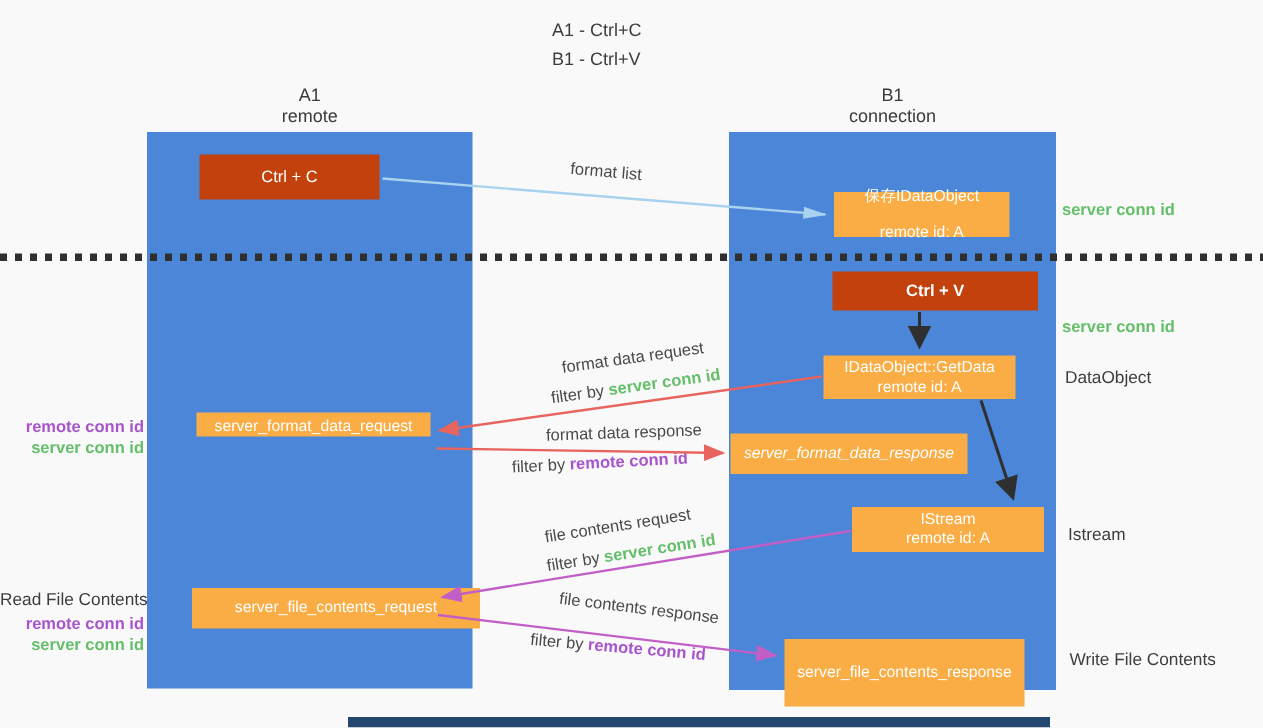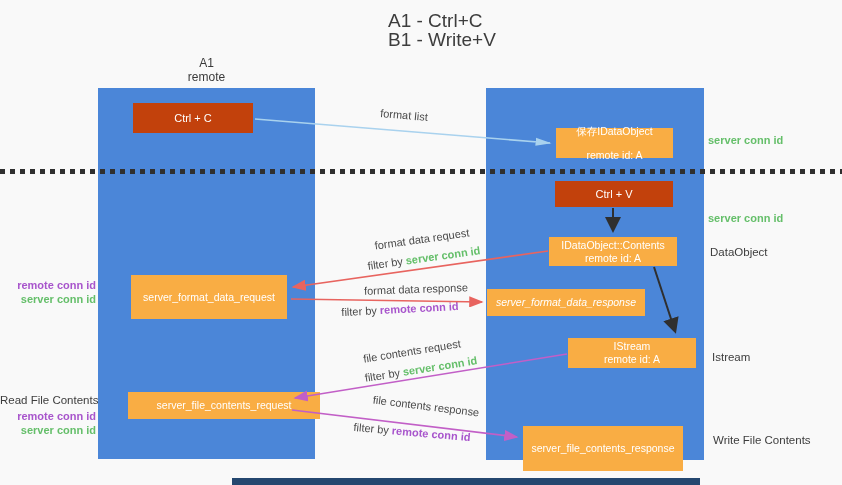--- a/index.html
+++ b/index.html
@@ -10,23 +10,22 @@
   .canvas{
     position:relative;
     width:842px;
     height:485px;
     background:#f9f9f9;
     overflow:hidden;
   }
   .abs{position:absolute;}
   .title{
     left:368px; top:11px;
-    font-size:19px; line-height:19px;
+    font-size:12px; line-height:19px;
     color:#3d3d3d;
-    margin-left:20px;
   }
   .col-header{
     text-align:center;
     font-size:12px; line-height:14px;
     color:#3a3a3a;
   }
   .panel{
     background:#4b86d8;
   }
   .dotted-line{
@@ -77,47 +76,51 @@
 
 <div class="canvas">
 
   <div class="abs panel" style="left:98px;top:88px;width:217px;height:371px;"></div>
   <div class="abs panel" style="left:486px;top:88px;width:218px;height:372px;"></div>
 
   <div class="abs dotted-line"></div>
 
   <div class="abs title">
     <div>A1 - Ctrl+C</div>
-    <div>B1 - Write+V</div>
+    <div>B1 - Ctrl+V</div>
   </div>
 
   <div class="abs col-header" style="left:98px;top:56px;width:217px;">
     <div>A1</div>
     <div>remote</div>
+  </div>
+  <div class="abs col-header" style="left:486px;top:56px;width:218px;">
+    <div>B1</div>
+    <div>connection</div>
   </div>
 
   <div class="abs box green-box" style="left:133px;top:103px;width:120px;height:30px;">
     <div>Ctrl + C</div>
   </div>
 
   <div class="abs box orange-box" style="left:556px;top:128px;width:117px;height:30px;font-size:10.5px;gap:11px;">
     <div>保存IDataObject</div>
     <div>remote id: A</div>
   </div>
 
-  <div class="abs box green-box" style="left:555px;top:181px;width:118px;height:26px;">
+  <div class="abs box green-box" style="left:555px;top:181px;width:137px;height:26px;font-weight:bold;">
     <div>Ctrl + V</div>
   </div>
 
   <div class="abs box orange-box" style="left:549px;top:237px;width:128px;height:29px;font-size:10.5px;">
-    <div>IDataObject::Contents</div>
+    <div>IDataObject::GetData</div>
     <div>remote id: A</div>
   </div>
 
-  <div class="abs box orange-box" style="left:131px;top:275px;width:156px;height:44px;font-size:10.5px;">
+  <div class="abs box orange-box" style="left:131px;top:275px;width:156px;height:16px;font-size:10.5px;justify-content:flex-end;">
     <div>server_format_data_request</div>
   </div>
 
   <div class="abs box orange-box" style="left:487px;top:289px;width:158px;height:27px;font-size:10.5px;font-style:italic;">
     <div>server_format_data_response</div>
   </div>
 
   <div class="abs box orange-box" style="left:568px;top:338px;width:128px;height:30px;font-size:10.5px;">
     <div>IStream</div>
     <div>remote id: A</div>

